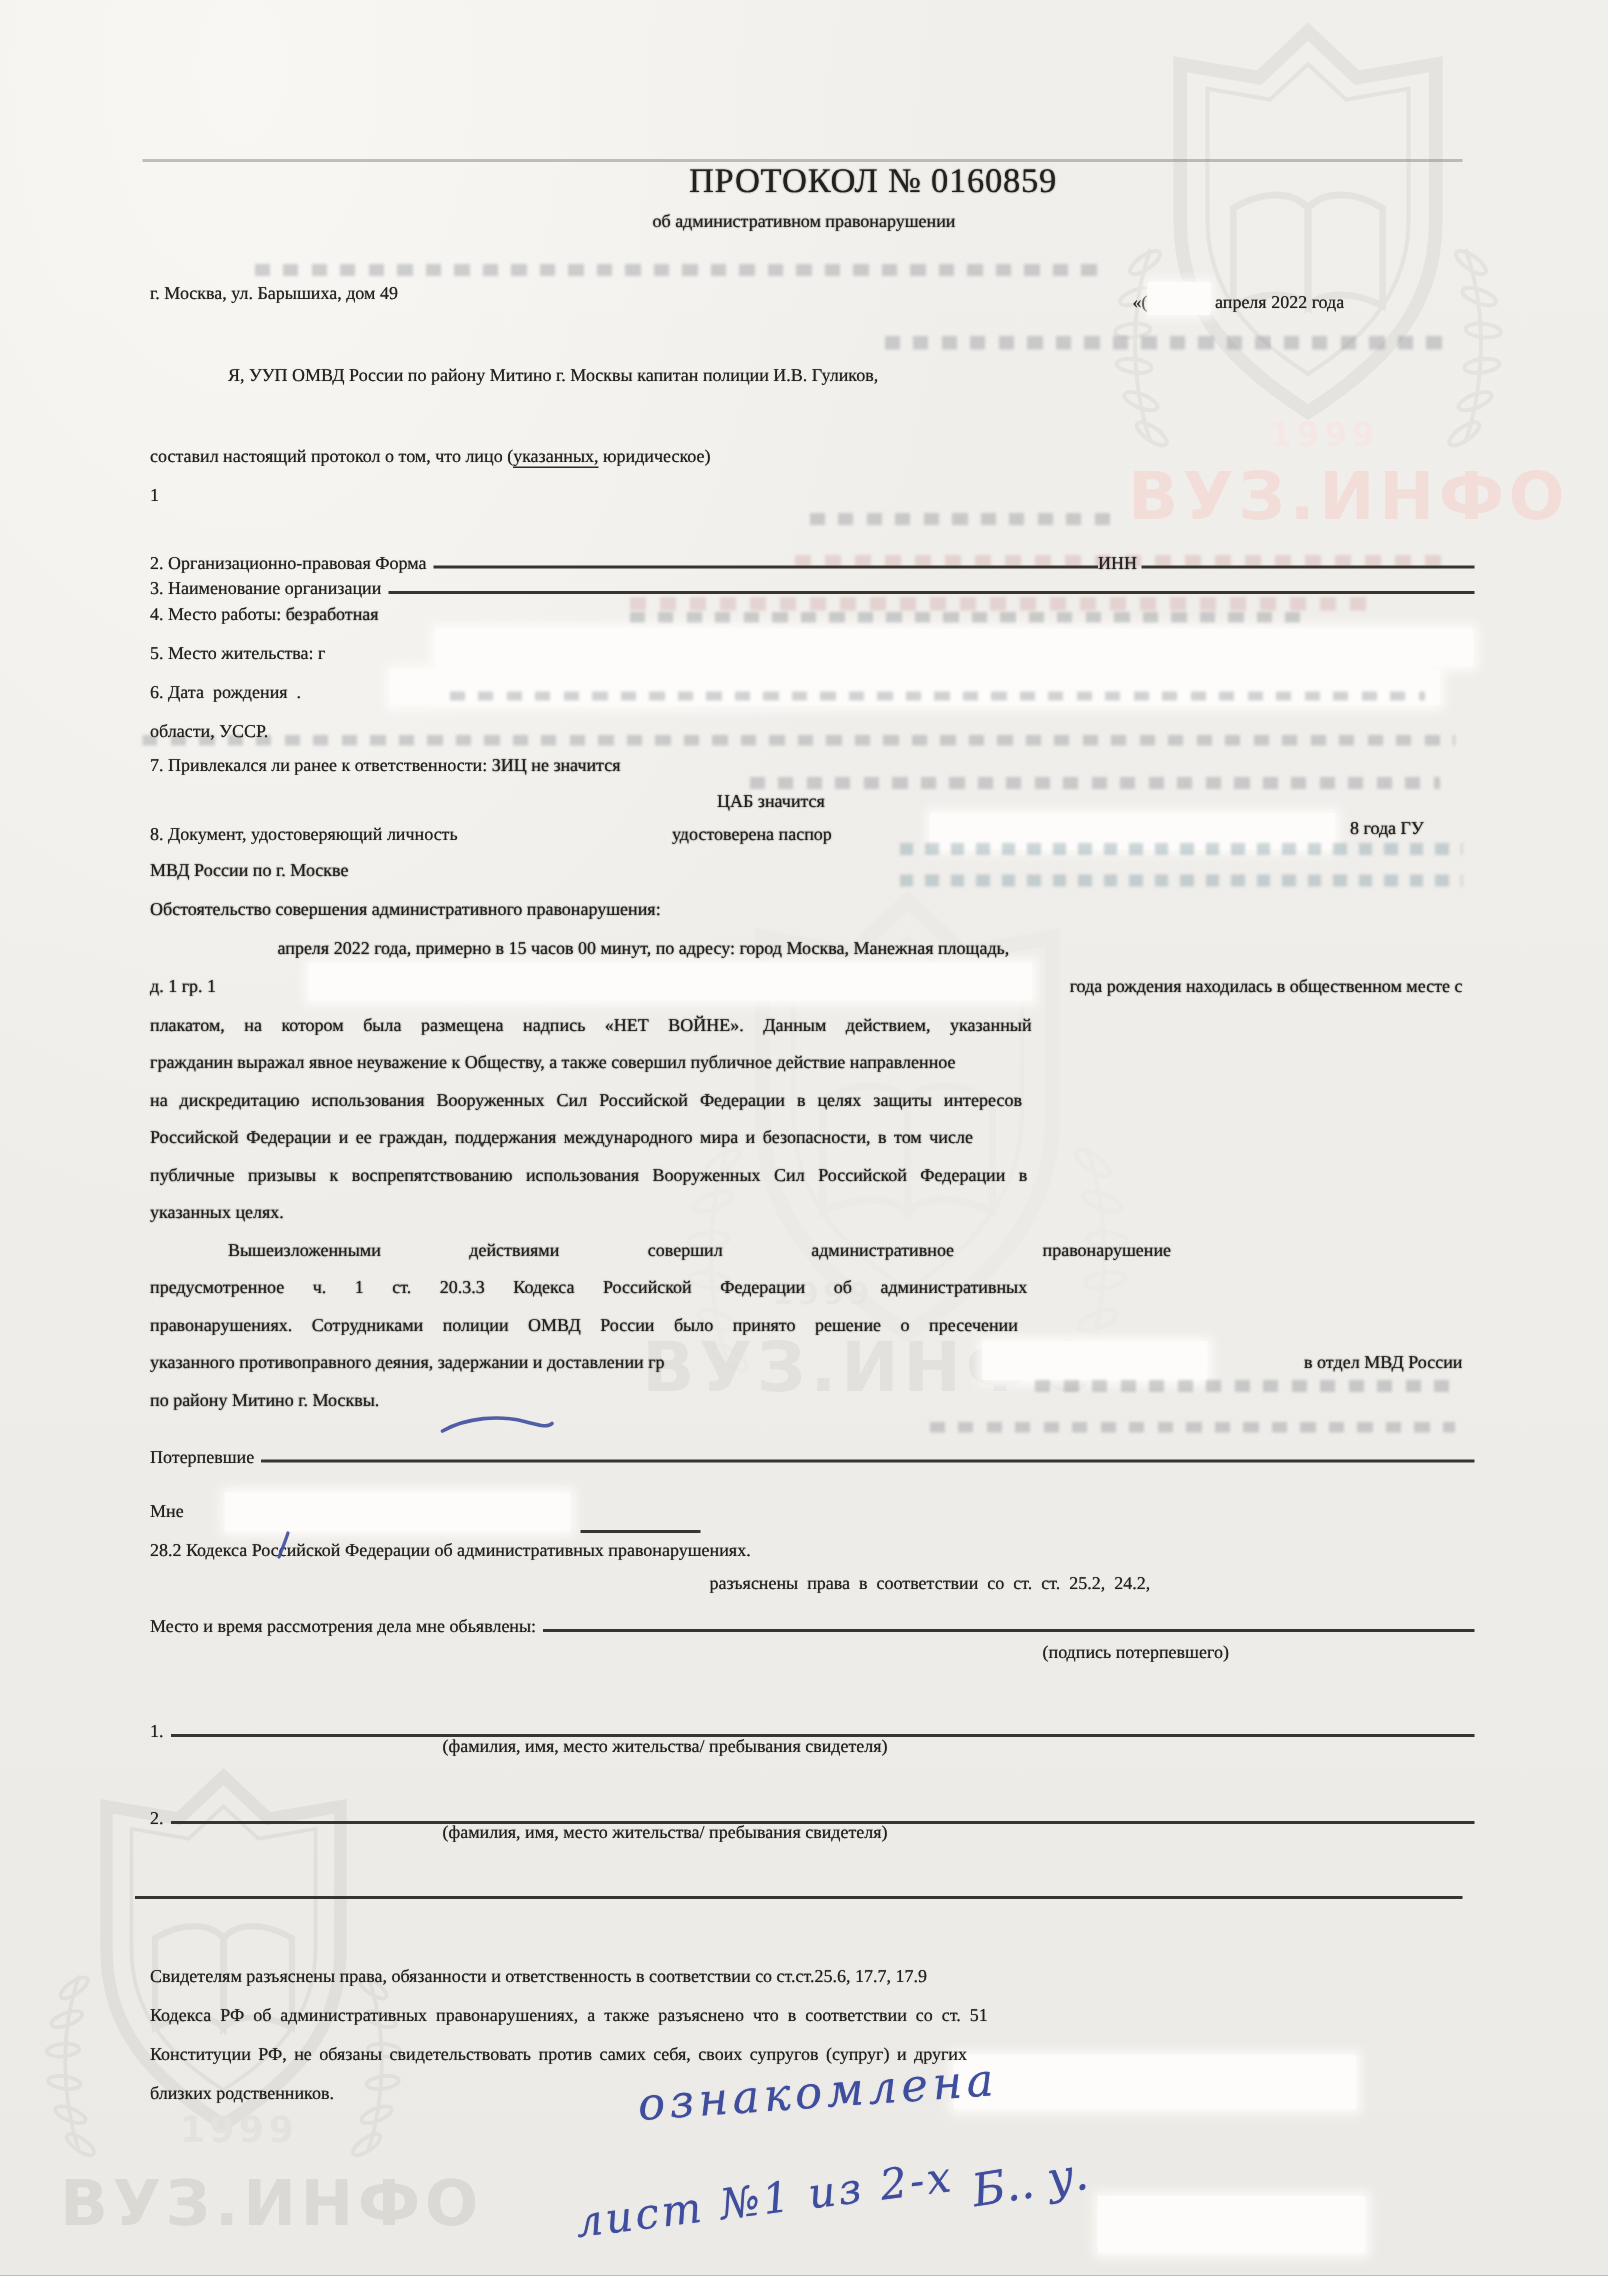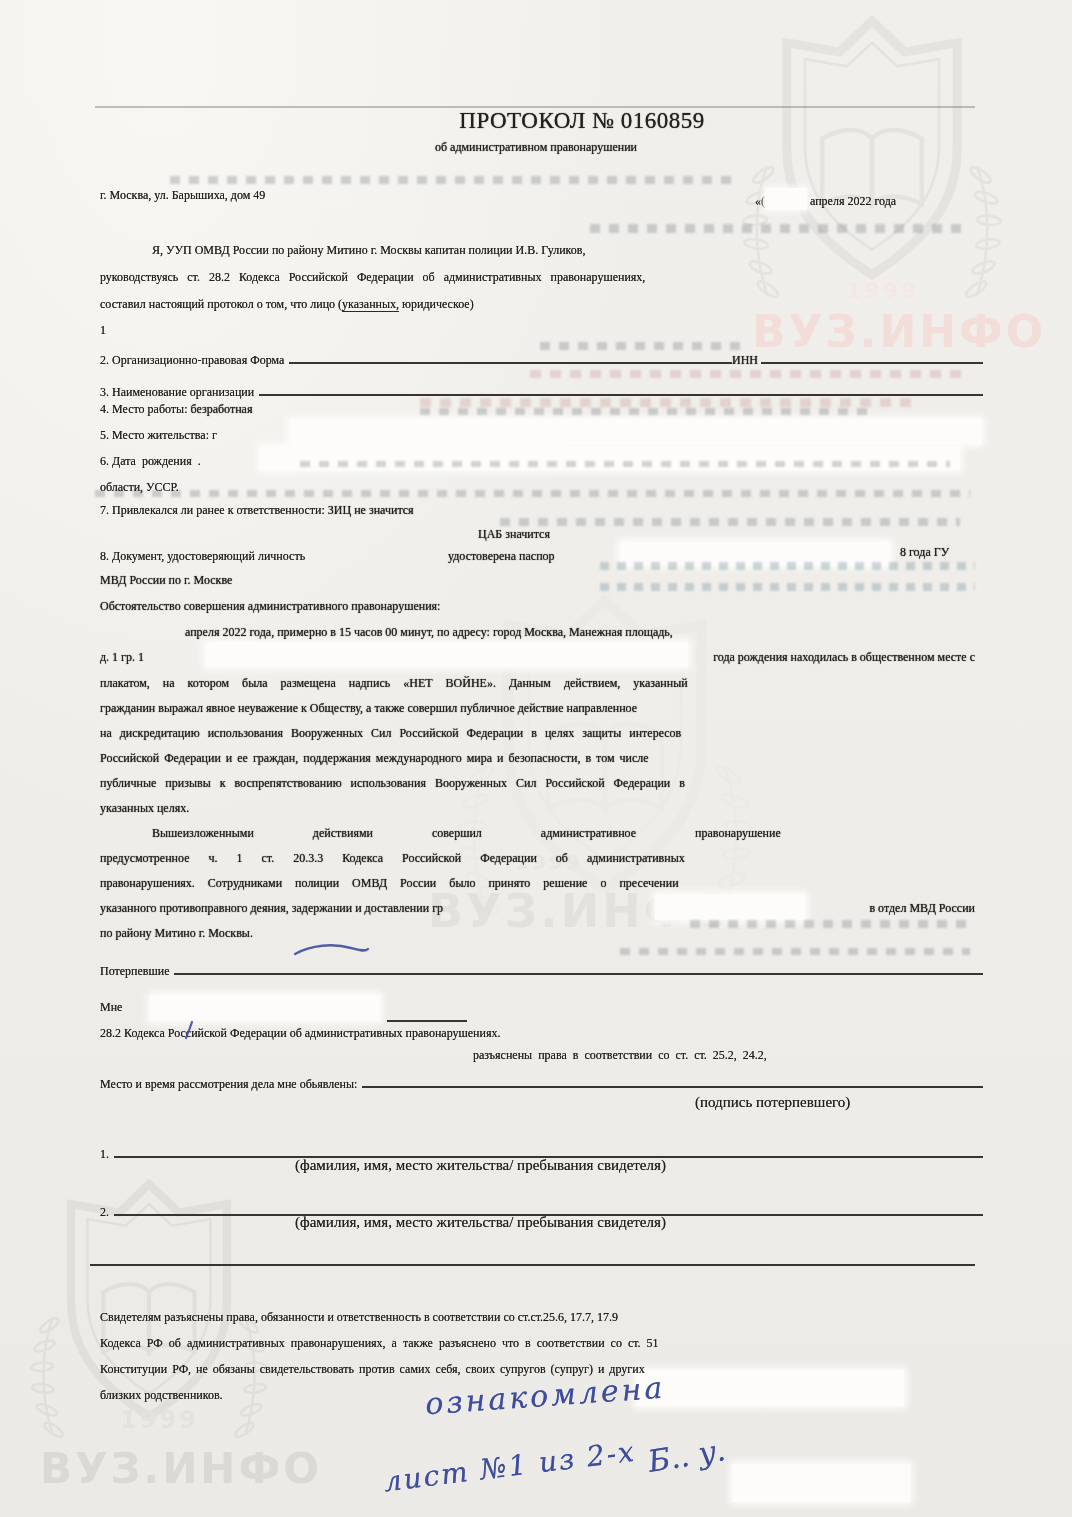--- a/index.html
+++ b/index.html
@@ -8,21 +8,21 @@
       radial-gradient(ellipse at 15% 3%, #f8f7f4 0%, rgba(248,247,244,0) 38%),
       linear-gradient(180deg,#f1efec 0%,#efede9 55%,#ecEAe6 100%);
     background-color:#f0eeea;
     font-family:"Liberation Serif", serif; color:#24211d;}
   
   .ln{position:absolute;left:100px;white-space:nowrap;font-size:12px;z-index:3;
       text-shadow:0 0 .5px rgba(36,33,29,.8);}
   .typed{text-shadow:0 0 1px rgba(28,25,22,.95);}
   .center{left:0;width:1072px;text-align:center;}
   .title{font-size:23px;letter-spacing:.5px;text-shadow:0 0 1px rgba(28,25,22,.95);padding-left:46px;}
-  .cap{font-size:15px;}
+  .cap{font-size:12px;}
   .flexline{display:flex;align-items:baseline;width:883px;}
   .between{display:flex;justify-content:space-between;width:875px;}
   .ul{display:inline-block;border-bottom:2px solid #38352f;height:18px;}
   .grow{flex:1 1 auto;margin-left:5px;}
   .bl{position:absolute;border-bottom:2px solid #38352f;z-index:3;}
   .u{border-bottom:1.5px solid #2c2926;}
   .ws2{word-spacing:2px}.ws3{word-spacing:3px}.ws5{word-spacing:5px}
   .ws6{word-spacing:6px}.ws10{word-spacing:10px}.ws16{word-spacing:16px}.ws56{word-spacing:56px}
   
   .wm{position:absolute;z-index:0;}
@@ -117,26 +117,25 @@
   <div class="redact" style="left:636px;top:1370px;width:268px;height:36px"></div>
   <div class="redact" style="left:732px;top:1464px;width:178px;height:38px"></div>
 
   <div class="ln center title" style="top:108px">ПРОТОКОЛ № 0160859</div>
   <div class="ln center typed" style="top:140px">об административном правонарушении</div>
 
   <div class="ln" style="top:188px">г. Москва, ул. Барышиха, дом 49</div>
   <div class="ln" style="top:188px;left:755px"><span>«(</span><span class="inline-redact"></span> <span>апреля 2022 года</span></div>
 
   <div class="ln" style="top:243px;left:152px">Я, УУП ОМВД России по району Митино г. Москвы капитан полиции И.В. Гуликов,</div>
-  <div class="ln ws6" style="top:270px">руководствуясь ст. 28.2 Кодекса Российской Федерации об административных правонарушениях,</div>
   <div class="ln" style="top:297px"><span>составил настоящий протокол о том, что лицо (</span><span class="u">указанных,</span><span> юридическое)</span></div>
 
   <div class="ln" style="top:323px">1</div>
 
-  <div class="ln flexline" style="top:344px">
+  <div class="ln flexline" style="top:359px">
     <span>2. Организационно-правовая Форма</span>
     <span class="ul grow"></span>
     <span class="typed">ИНН</span>
     <span class="ul" style="width:222px;margin-left:3px"></span>
   </div>
 
   <div class="ln flexline" style="top:376px">
     <span>3. Наименование организации</span>
     <span class="ul grow"></span>
   </div>

